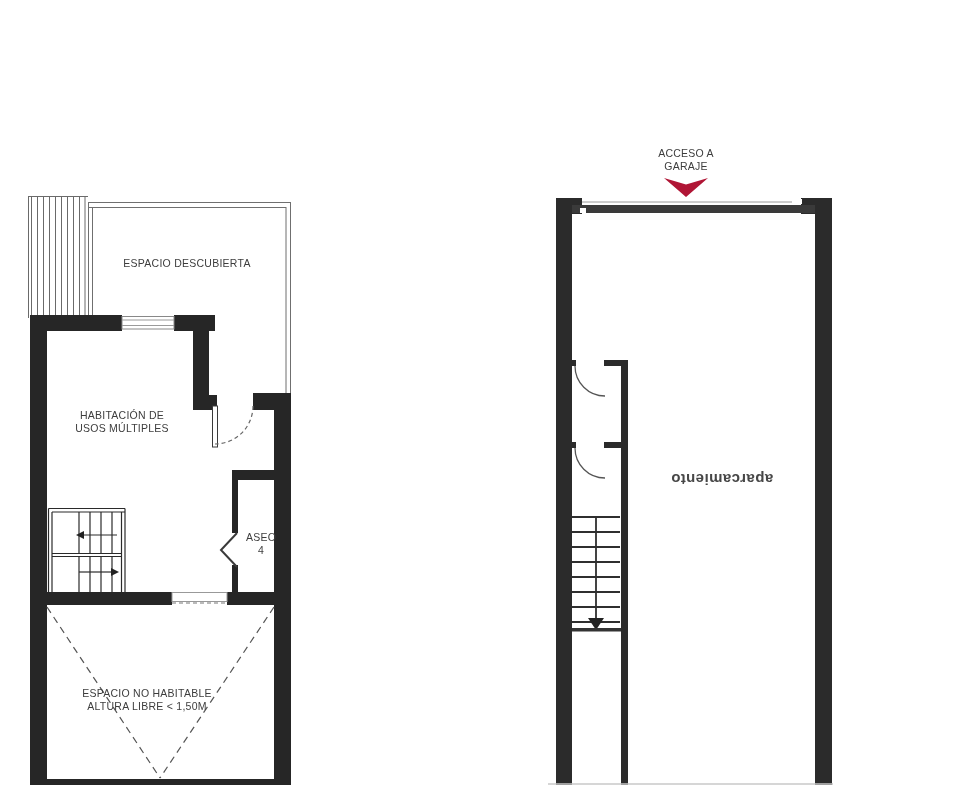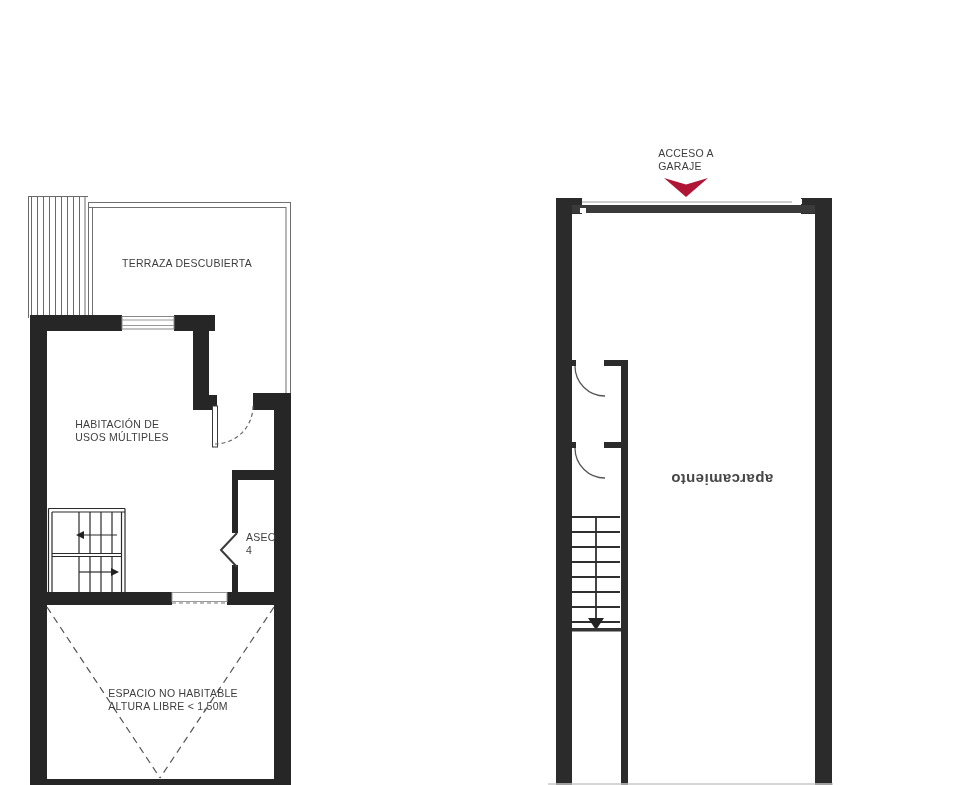--- a/index.html
+++ b/index.html
@@ -1,19 +1,19 @@
 <!DOCTYPE html>
 <html><head>
 <meta charset="utf-8">
 <style>
   html,body{margin:0;padding:0;background:#ffffff;}
   body{width:953px;height:785px;position:relative;overflow:hidden;
        font-family:"Liberation Sans",sans-serif;}
   #plan-canvas{position:absolute;left:0;top:0;}
-  .label{position:absolute;transform:translateX(-50%);text-align:left;
+  .label{position:absolute;transform:translateX(-50%);text-align:center;
          font-size:10.5px;line-height:1.25;letter-spacing:.25px;color:#3d3d3d;
          white-space:pre-line;}
   .label-parking{position:absolute;transform:translate(-50%,-50%) rotate(180deg);
          font-size:15px;font-weight:600;letter-spacing:.4px;color:#474747;
          white-space:nowrap;text-align:center;}
 </style>
 </head>
 <body>
 
 <svg id="plan-canvas" width="953" height="785" viewBox="0 0 953 785">
@@ -144,27 +144,27 @@
       <line x1="572" y1="622" x2="620" y2="622"></line>
       <line x1="596" y1="517" x2="596" y2="620"></line>
       <polygon points="588,618 604,618 596,630" fill="#222222" stroke="none"></polygon>
       <rect x="572" y="628" width="49" height="3.5" fill="#333333" stroke="none"></rect>
     </g>
 
     <line x1="548" y1="784" x2="833" y2="784" stroke="#c9c9c9" stroke-width="1.5"></line>
   </g>
 </svg>
 
-<div class="label" style="left:187px;top:257px;">TERRAZA DESCUBIERTA</div>
+<div class="label" style="left:187px;top:257px;">ESPACIO DESCUBIERTA</div>
 
-<div class="label" style="left:122px;top:418px;">HABITACIÓN DE
+<div class="label" style="left:122px;top:409px;">HABITACIÓN DE
 USOS MÚLTIPLES</div>
 
 <div class="label" style="left:261px;top:531px;">ASEO
 4</div>
 
-<div class="label" style="left:173px;top:687px;">ESPACIO NO HABITABLE
+<div class="label" style="left:147px;top:687px;">ESPACIO NO HABITABLE
 ALTURA LIBRE &lt; 1,50M</div>
 
 <div class="label" style="left:686px;top:147px;">ACCESO A
 GARAJE</div>
 
 <div class="label-parking" style="left:722px;top:479px;">aparcamiento</div>
 
 </body></html>

